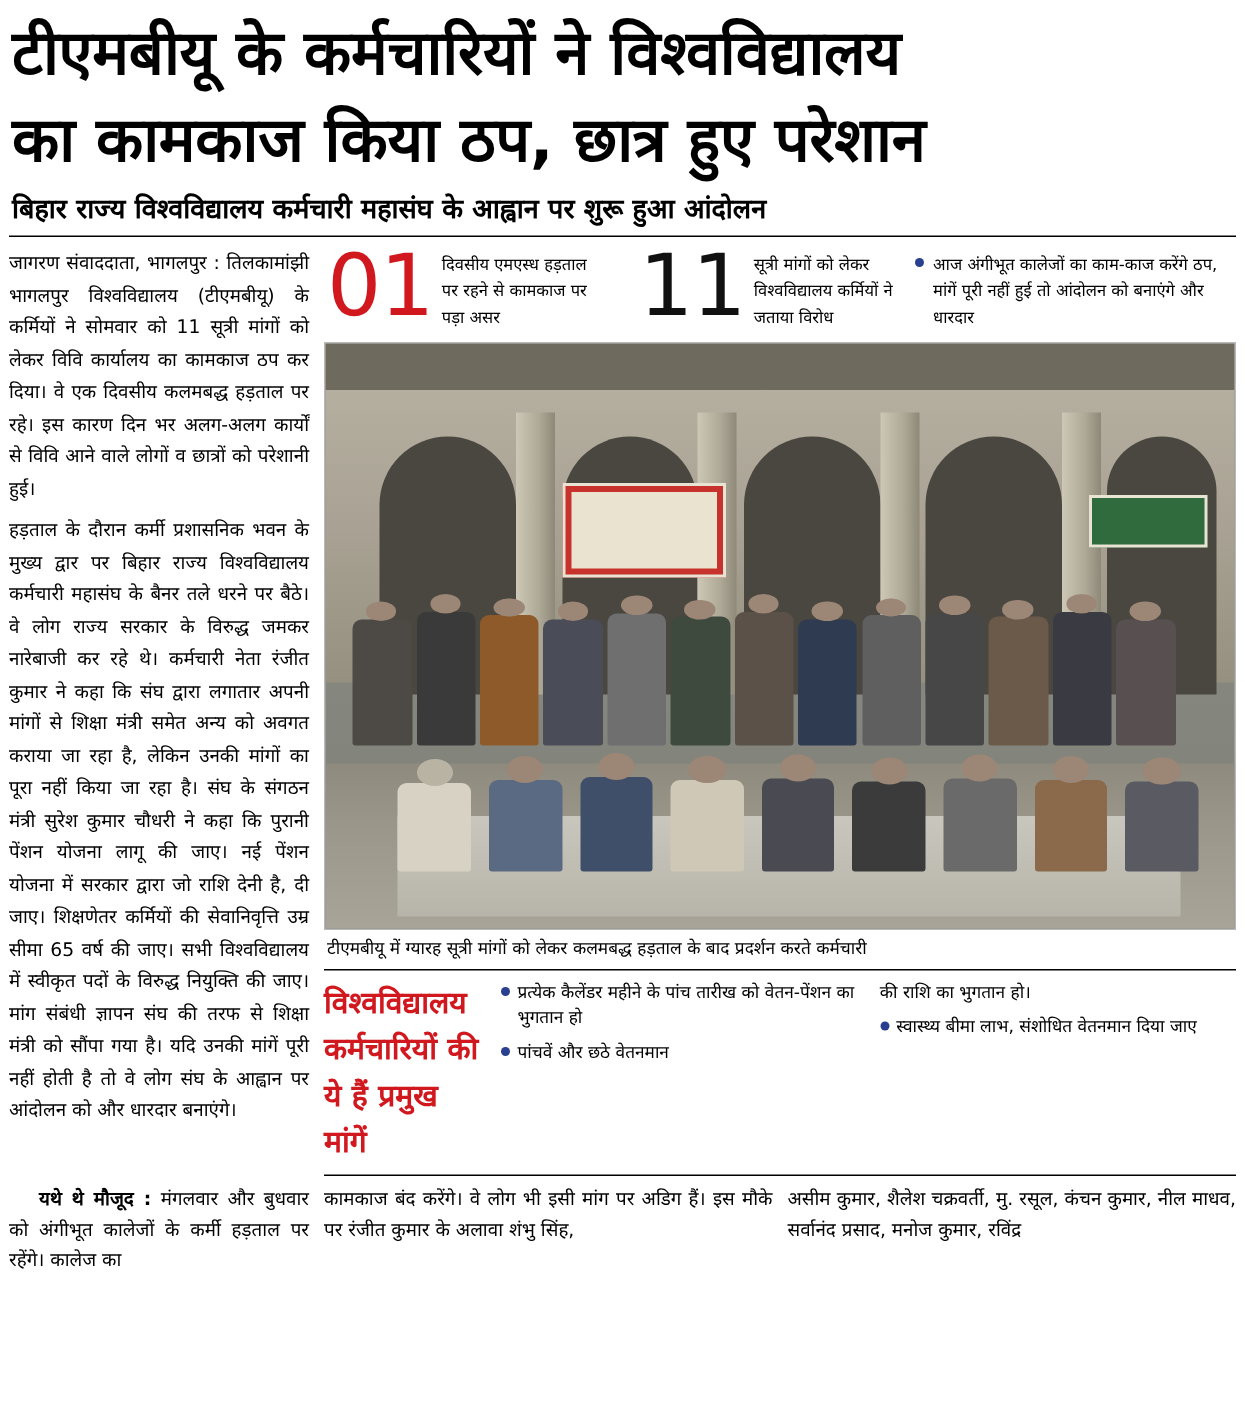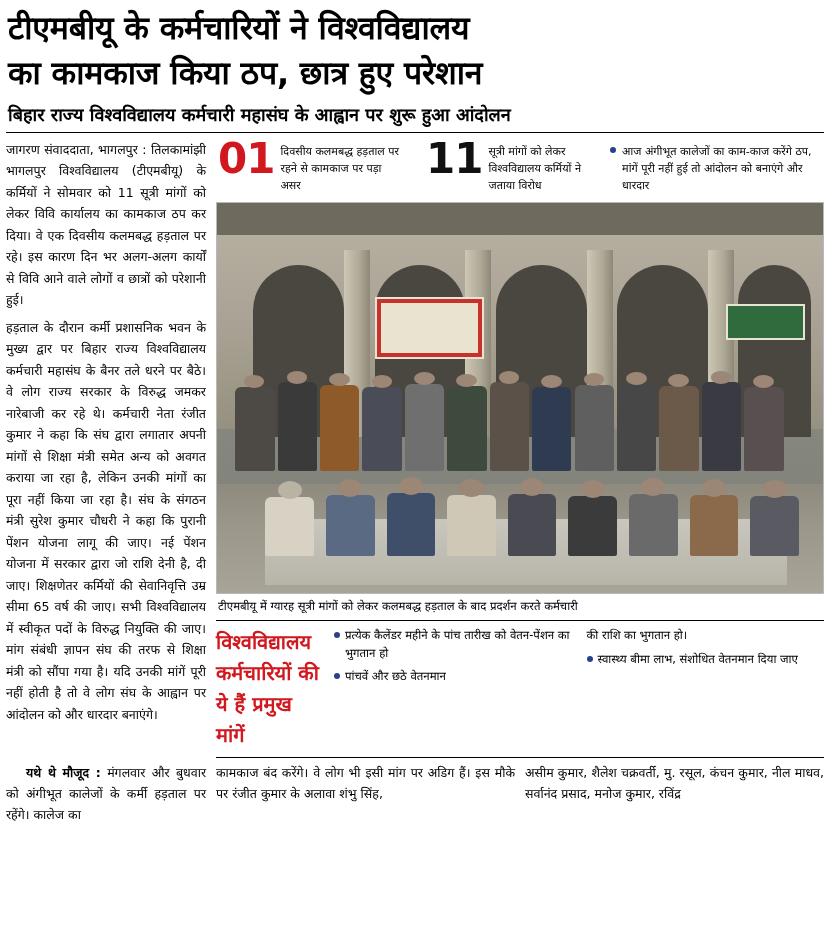--- a/index.html
+++ b/index.html
@@ -14,21 +14,21 @@
   .page {
     width: 830px;
     height: 935px;
     position: relative;
     padding: 4px 6px 0 6px;
   }
   
   .headline {
     font-family: "DejaVu Sans", sans-serif;
     font-weight: bold;
-    font-size: 32px;
+    font-size: 41px;
     line-height: 1.42;
     letter-spacing: -0.2px;
     color: #000;
     padding: 2px 2px 0 2px;
   }
   .headline .l2 { display: block; }
   .subhead {
     font-family: "DejaVu Sans", sans-serif;
     font-weight: bold;
     font-size: 18px;
@@ -72,22 +72,22 @@
   }
   .kicker {
     display: flex;
     gap: 6px;
     align-items: flex-start;
     flex: 1 1 0;
   }
   .kicker.k3 { flex: 1.15 1 0; }
   .bignum {
     font-family: "DejaVu Sans", sans-serif;
-    font-weight: bold;
-    font-size: 42px;
+    font-weight: normal;
+    font-size: 57px;
     line-height: 0.88;
     color: #d1181f;
     letter-spacing: -1px;
   }
   .bignum.black { color: #111; margin-left: 12px; }
   .kicker-text {
     font-family: "DejaVu Sans", sans-serif;
     font-size: 11px;
     line-height: 1.55;
     color: #000;
@@ -229,21 +229,21 @@
         <p>हड़ताल के दौरान कर्मी प्रशासनिक भवन के मुख्य द्वार पर बिहार राज्य विश्वविद्यालय कर्मचारी महासंघ के बैनर तले धरने पर बैठे। वे लोग राज्य सरकार के विरुद्ध जमकर नारेबाजी कर रहे थे। कर्मचारी नेता रंजीत कुमार ने कहा कि संघ द्वारा लगातार अपनी मांगों से शिक्षा मंत्री समेत अन्य को अवगत कराया जा रहा है, लेकिन उनकी मांगों का पूरा नहीं किया जा रहा है। संघ के संगठन मंत्री सुरेश कुमार चौधरी ने कहा कि पुरानी पेंशन योजना लागू की जाए। नई पेंशन योजना में सरकार द्वारा जो राशि देनी है, दी जाए। शिक्षणेतर कर्मियों की सेवानिवृत्ति उम्र सीमा 65 वर्ष की जाए। सभी विश्वविद्यालय में स्वीकृत पदों के विरुद्ध नियुक्ति की जाए। मांग संबंधी ज्ञापन संघ की तरफ से शिक्षा मंत्री को सौंपा गया है। यदि उनकी मांगें पूरी नहीं होती है तो वे लोग संघ के आह्वान पर आंदोलन को और धारदार बनाएंगे।</p>
       </div>
     </div>
 
     <div class="right-col">
 
       <div class="kickers">
 
         <div class="kicker">
           <div class="bignum">01</div>
-          <div class="kicker-text">दिवसीय कलमबद्ध हड़ताल पर रहने से कामकाज पर पड़ा असर</div>
+          <div class="kicker-text">दिवसीय एमएस्ध हड़ताल पर रहने से कामकाज पर पड़ा असर</div>
         </div>
 
         <div class="kicker">
           <div class="bignum black">11</div>
           <div class="kicker-text">सूत्री मांगों को लेकर विश्वविद्यालय कर्मियों ने जताया विरोध</div>
         </div>
 
         <div class="kicker k3">
           <div class="bullet-dot"></div>
           <div class="kicker-text">आज अंगीभूत कालेजों का काम-काज करेंगे ठप, मांगें पूरी नहीं हुई तो आंदोलन को बनाएंगे और धारदार</div>

